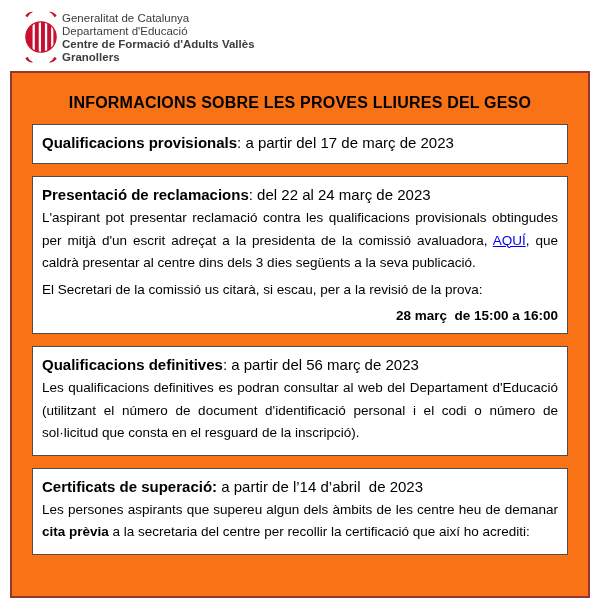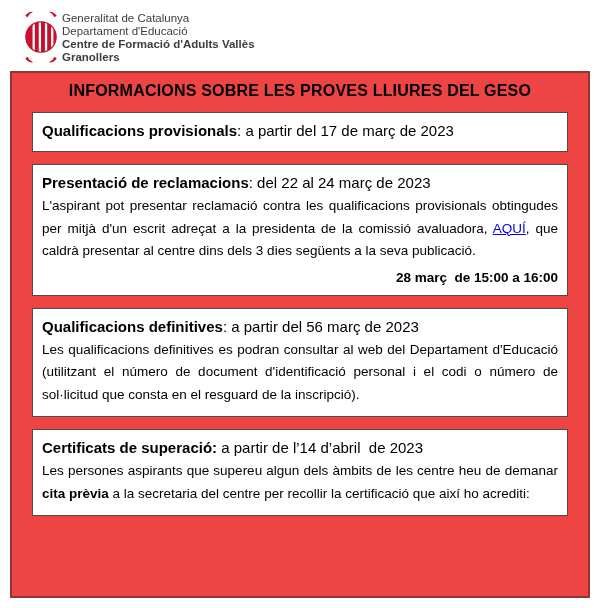--- a/index.html
+++ b/index.html
@@ -25,22 +25,22 @@
     line-height: 13px;
     color: #3d3d3f;
   }
   .header-text .hl { white-space: nowrap; }
   .header-text .bold { font-weight: bold; }
   
   .outer {
     margin: 3px 10px 0 10px;
     height: 527px;
     border: 2px solid #943634;
-    padding: 0 10px 0 10px;
-    background: #ef4444;
+    padding: 12px 10px 0 10px;
+    background: #f97316;
   }
   .doc-title {
     text-align: center;
     font-weight: bold;
     font-size: 16px;
     letter-spacing: 0.2px;
     margin: 9px 0 7px 0;
   }
   
   .section {
@@ -112,20 +112,21 @@
 
   <div class="doc-title">INFORMACIONS SOBRE LES PROVES LLIURES DEL GESO</div>
 
   <div class="section">
     <p class="heading"><b>Qualificacions provisionals</b><span>: a partir del 17 de març de 2023</span></p>
   </div>
 
   <div class="section">
     <p class="heading"><b>Presentació de reclamacions</b><span>: del 22 al 24 març de 2023</span></p>
     <p class="body-text just"><span>L'aspirant pot presentar reclamació contra les qualificacions provisionals obtingudes per mitjà d'un escrit adreçat a la presidenta de la comissió avaluadora, </span><a class="link">AQUÍ</a><span>, que caldrà presentar al centre dins dels 3 dies següents a la seva publicació.</span></p>
+    <p class="body-text">El Secretari de la comissió us citarà, si escau, per a la revisió de la prova:</p>
     <p class="highlight">28 març  de 15:00 a 16:00</p>
   </div>
 
   <div class="section">
     <p class="heading"><b>Qualificacions definitives</b><span>: a partir del 56 març de 2023</span></p>
     <p class="body-text just">Les qualificacions definitives es podran consultar al web del Departament d'Educació (utilitzant el número de document d'identificació personal i el codi o número de sol·licitud que consta en el resguard de la inscripció).</p>
   </div>
 
   <div class="section">
     <p class="heading"><b>Certificats de superació:</b><span> a partir de l’14 d’abril  de 2023</span></p>

